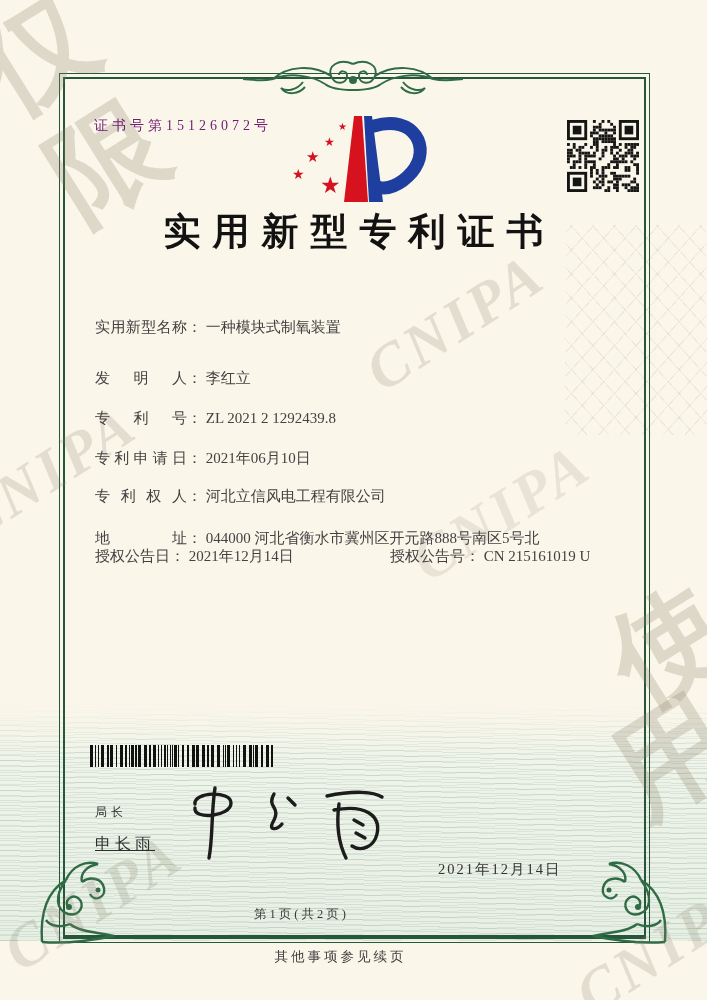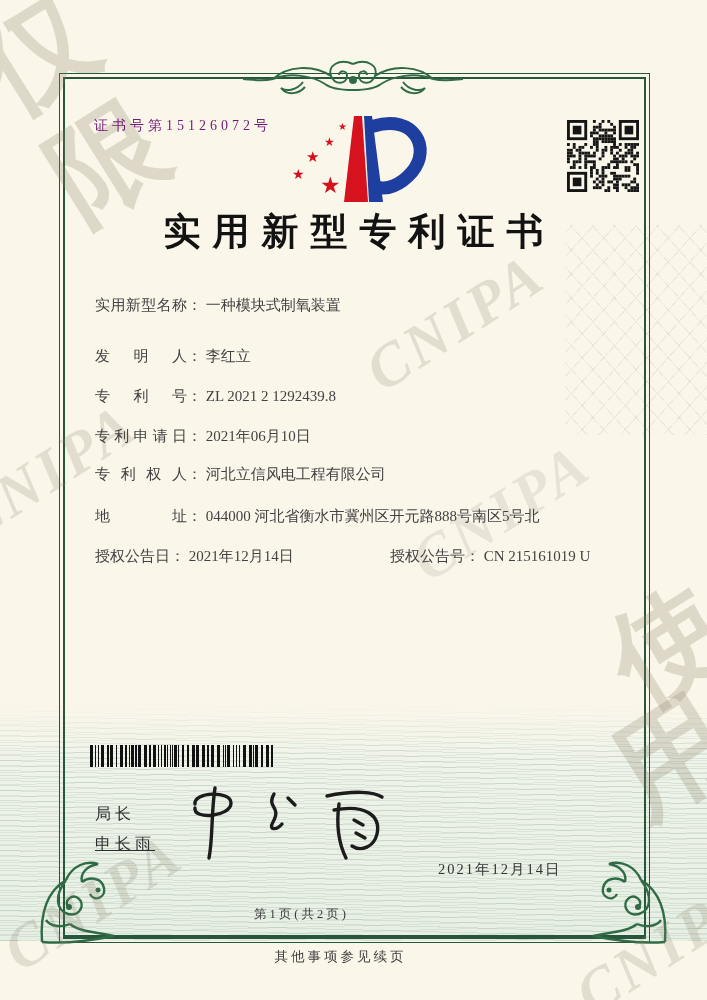--- a/index.html
+++ b/index.html
@@ -58,32 +58,32 @@
   .cert-no{position:absolute;left:94px;top:117px;font-size:14px;letter-spacing:4px;color:#701a75;z-index:2;}
   .logo{position:absolute;left:288px;top:110px;width:140px;height:96px;z-index:2;}
   .logo .star{position:absolute;color:#d5121e;line-height:1;}
   .qr{position:absolute;left:567px;top:120px;width:72px;height:72px;z-index:2;}
   .title{
     position:absolute;left:0;top:207px;width:707px;text-align:center;
     font-size:37px;font-weight:bold;letter-spacing:12px;text-indent:12px;color:#121212;z-index:2;
   }
   
   .frow{position:absolute;left:95px;font-size:15px;color:#424242;white-space:nowrap;z-index:2;}
-  .frow .lbl{display:inline-block;width:92px;text-align:justify;text-align-last:justify;vertical-align:bottom;}
+  .frow .lbl{display:inline-block;width:92px;text-align:justify;text-align-last:justify;vertical-align:bottom;margin-top:22px;}
   .r0{top:296px;} .r1{top:347px;} .r2{top:387px;} .r3{top:427px;} .r4{top:465px;} .r5{top:507px;}
   .grant{top:547px;}
   .grant .pair2{position:absolute;left:295px;top:0;white-space:nowrap;}
   
   .body-text{position:absolute;left:88px;top:578px;width:537px;font-size:14.5px;
     line-height:1.88;color:#3e3e3e;z-index:2;}
   .body-text p{margin:0;text-indent:2em;text-align:justify;}
   
   .barcode{position:absolute;left:90px;top:745px;width:186px;height:22px;z-index:2;}
   
-  .sig-title{position:absolute;left:95px;top:804px;font-size:16px;letter-spacing:4px;color:#2e2e2e;z-index:2;}
+  .sig-title{position:absolute;left:95px;top:804px;font-size:12px;letter-spacing:4px;color:#2e2e2e;z-index:2;}
   .sig-name{position:absolute;left:95px;top:834px;font-size:16px;letter-spacing:4px;color:#2e2e2e;z-index:2;text-decoration:underline;}
   .sig-script{position:absolute;left:182px;top:772px;width:215px;height:100px;z-index:2;}
   .issue-date{position:absolute;left:438px;top:860px;font-size:14.5px;letter-spacing:2px;color:#333;z-index:2;}
   
   .page-info{position:absolute;left:17px;top:906px;width:569px;text-align:center;
     font-size:12.5px;letter-spacing:3px;color:#3a3a3a;z-index:2;}
   .footer-note{position:absolute;left:0;top:948px;width:681px;text-align:center;
     font-size:13.5px;letter-spacing:3px;color:#3f3f3f;z-index:2;}
 </style>
 </head>

